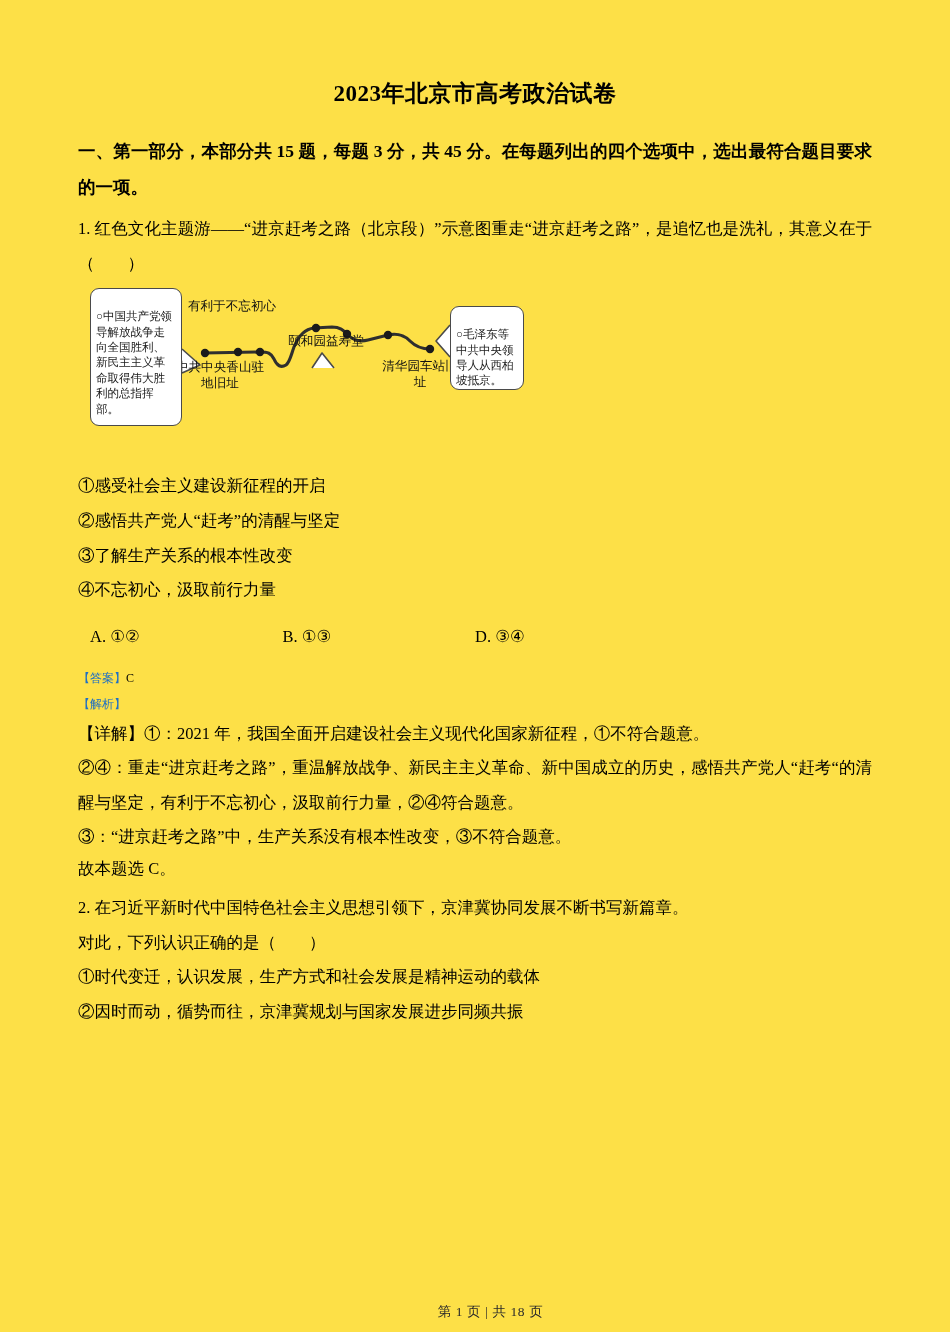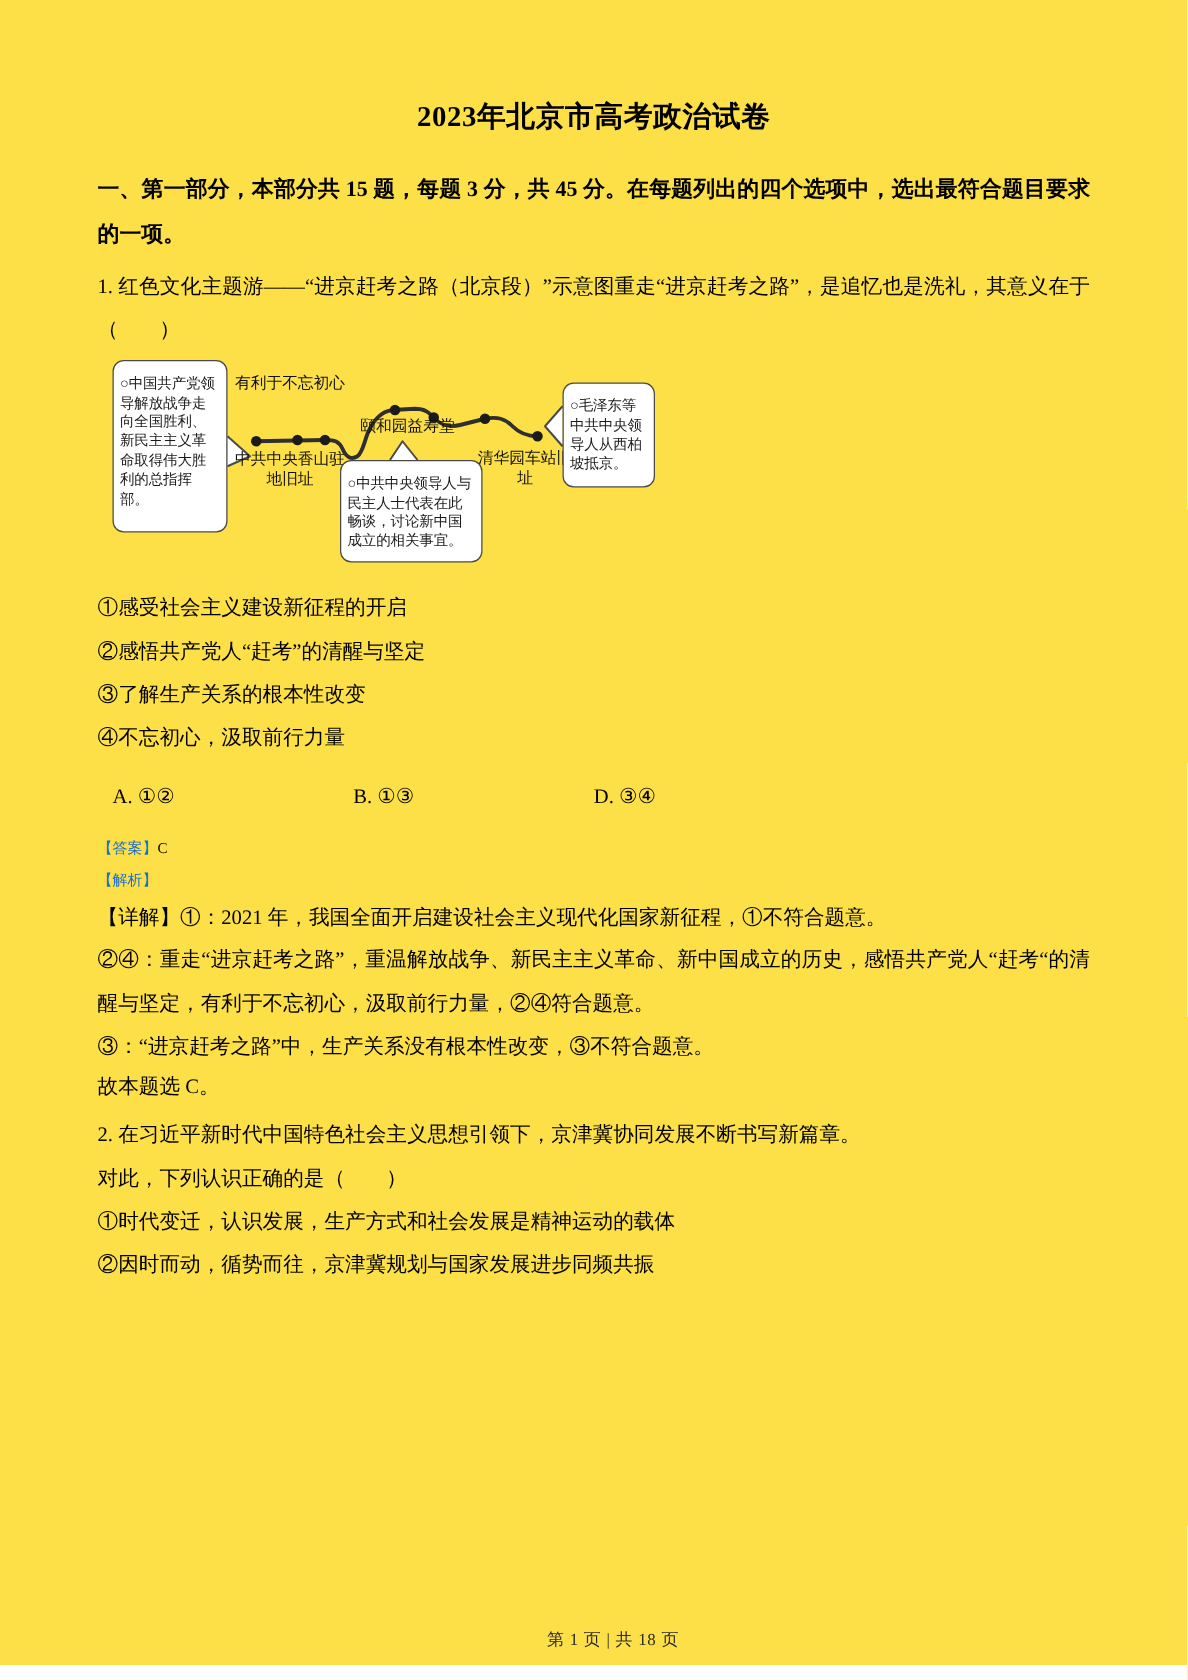--- a/index.html
+++ b/index.html
@@ -89,21 +89,21 @@
   .diagram svg { display: block; }
 
   .callout {
     position: absolute;
     box-sizing: border-box;
     border: 1.6px solid #4a4a4a;
     border-radius: 9px;
     background: #ffffff;
     font-size: 11.6px;
     line-height: 1.33;
-    padding: 10px 5px 4px 5px;
+    padding: 20px 5px 4px 5px;
     color: #1a1a1a;
     font-family: "Liberation Serif", "DejaVu Serif", serif;
     letter-spacing: -0.1px;
     z-index: 3;
   }
   #callout-left {
     left: 2px;
     top: 1px;
     width: 92px;
     height: 138px;
@@ -125,21 +125,21 @@
   .map-label {
     position: absolute;
     font-size: 12.6px;
     line-height: 1.26;
     text-align: center;
     color: #111;
     z-index: 2;
     font-family: "Liberation Serif", "DejaVu Serif", serif;
   }
   #label-xiangshan-memorial { left: 96px; top: 12px; width: 96px; }
-  #label-zhongong-jiudi     { left: 96px; top: 73px; width: 96px; }
+  #label-zhongong-jiudi     { left: 84px; top: 73px; width: 96px; }
   #label-yiheyuan           { left: 196px; top: 47px; width: 84px; }
   #label-qinghuayuan        { left: 288px; top: 72px; width: 88px; }
 
   
   .material-box {
     border: 1.5px solid #2b2b2b;
     box-sizing: border-box;
     width: 560px;
     margin: 10px 0 6px 10px;
     padding: 9px 12px 10px 12px;
@@ -204,21 +204,20 @@
         <circle cx="117" cy="66" r="4.2" fill="#1b1b1b"></circle>
         <circle cx="150" cy="65" r="4.2" fill="#1b1b1b"></circle>
         <circle cx="172" cy="65" r="4.2" fill="#1b1b1b"></circle>
         <circle cx="228" cy="41" r="4.2" fill="#1b1b1b"></circle>
         <circle cx="259" cy="47" r="4.2" fill="#1b1b1b"></circle>
         <circle cx="300" cy="48" r="4.2" fill="#1b1b1b"></circle>
         <circle cx="342" cy="62" r="4.2" fill="#1b1b1b"></circle>
       </svg>
 
       <div class="callout" id="callout-left">○中国共产党领导解放战争走向全国胜利、新民主主义革命取得伟大胜利的总指挥部。</div>
-      <div class="callout" id="callout-center">○中共中央领导人与民主人士代表在此畅谈，讨论新中国成立的相关事宜。</div>
       <div class="callout" id="callout-right">○毛泽东等中共中央领导人从西柏坡抵京。</div>
 
       <div class="map-label" id="label-xiangshan-memorial">有利于不忘初心</div>
       <div class="map-label" id="label-zhongong-jiudi">中共中央香山驻地旧址</div>
       <div class="map-label" id="label-yiheyuan">颐和园益寿堂</div>
       <div class="map-label" id="label-qinghuayuan">清华园车站旧址</div>
     </div>
 
     <p class="q">①感受社会主义建设新征程的开启</p>
     <p class="q">②感悟共产党人“赶考”的清醒与坚定</p>

